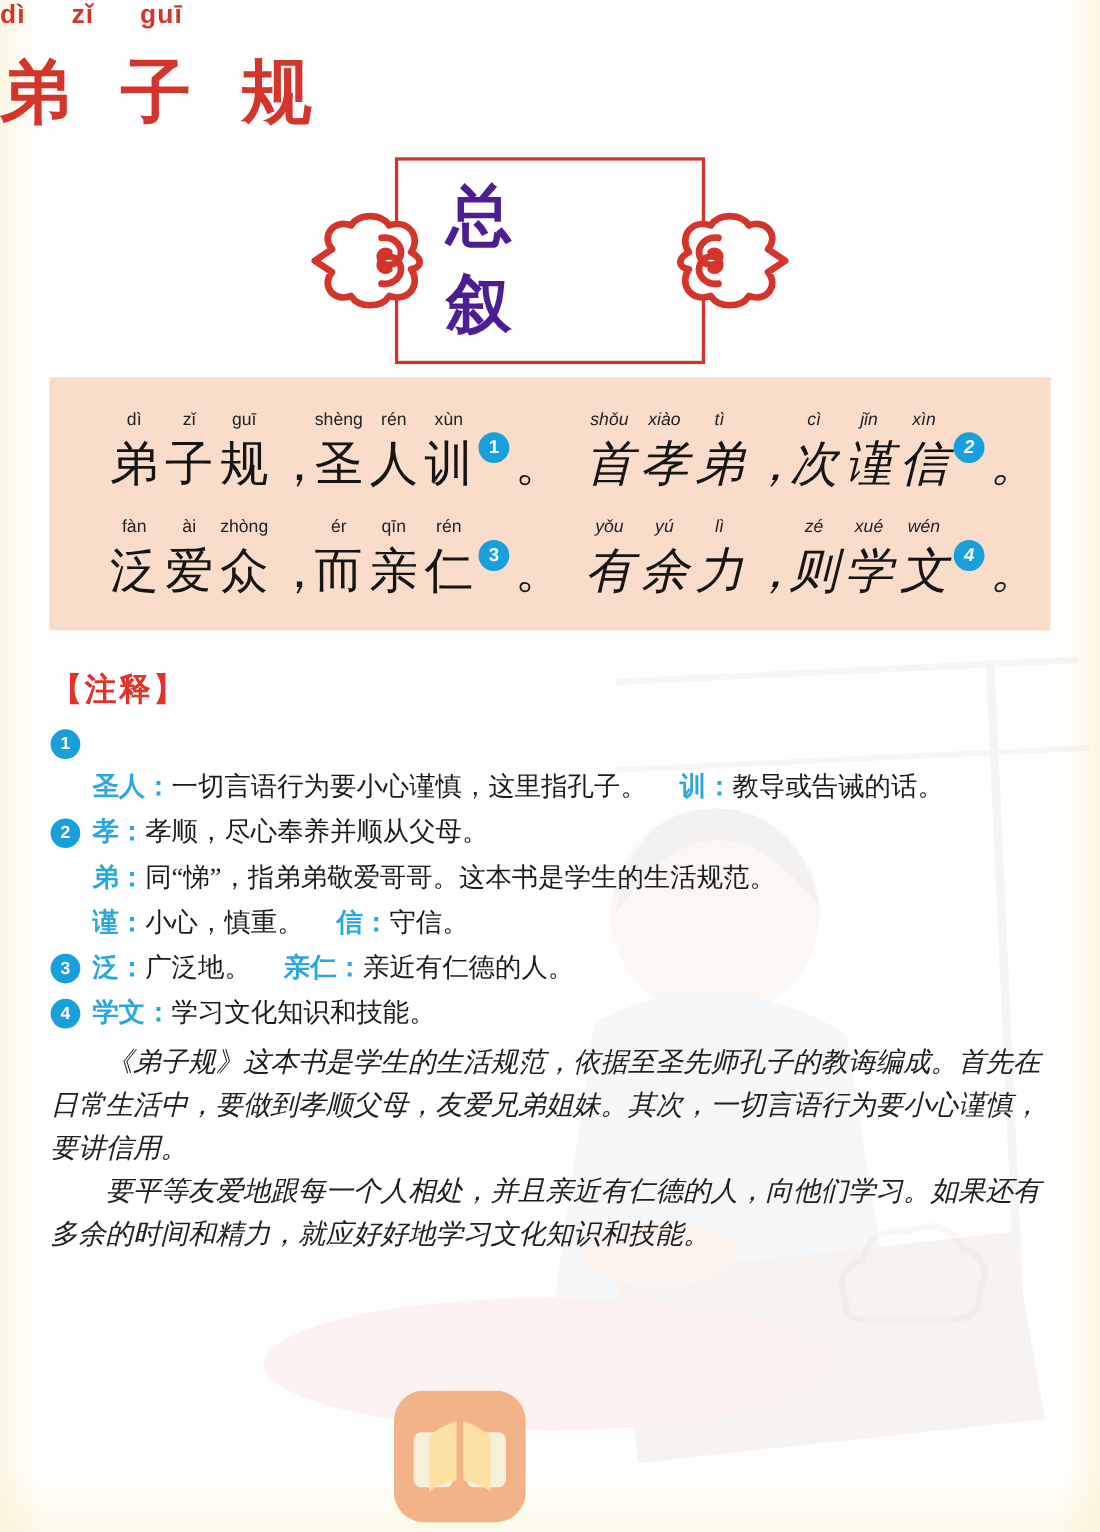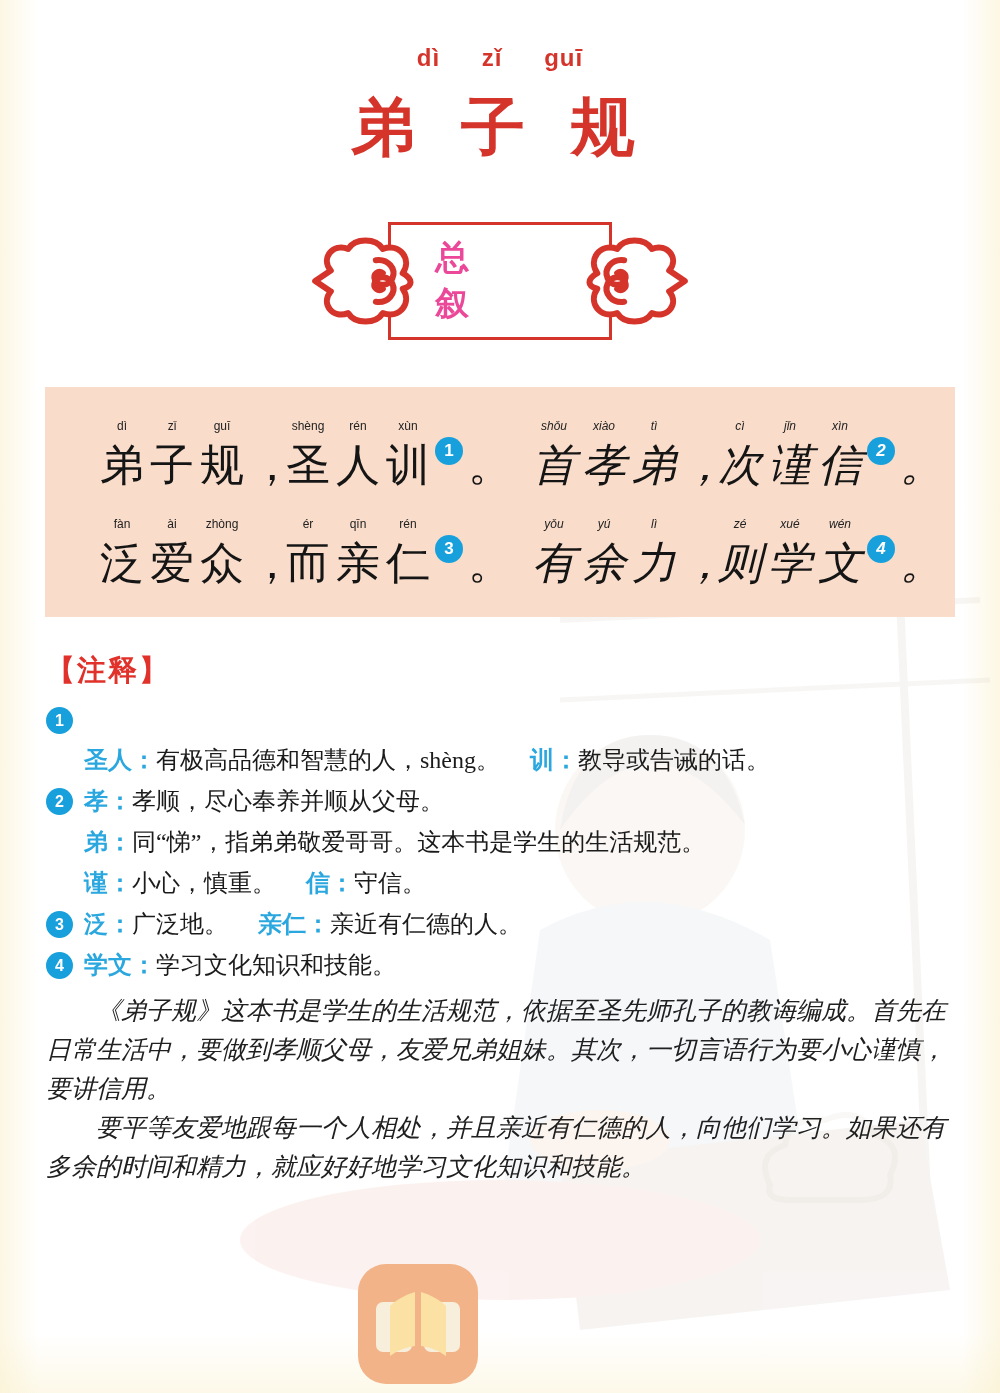--- a/index.html
+++ b/index.html
@@ -10,39 +10,39 @@
                       rgba(255,255,255,0) 962px, rgba(250,240,205,.55) 1000px),
       linear-gradient(0deg, rgba(250,240,205,.45) 0px, rgba(255,255,255,0) 60px),
       #ffffff;
     font-family:"Liberation Sans","DejaVu Sans",sans-serif;
     color:#1c1c1c;
   }
   .hz{font-family:"Liberation Serif","DejaVu Serif",serif;}
   
   .watermark{position:absolute;left:0;top:0;width:1000px;height:1393px;pointer-events:none;z-index:0;}
   
-  .header{position:relative;z-index:2;text-align:center;padding-top:44px;}
+  .header{position:relative;z-index:2;}
   .title-pinyin{color:#d5342b;font-size:24px;font-weight:bold;word-spacing:34px;letter-spacing:1px;}
   .title-hanzi{color:#d5342b;font-size:64px;font-weight:bold;letter-spacing:14px;margin-top:12px;
     font-family:"Liberation Sans","DejaVu Sans",sans-serif;}
   
   .banner{position:relative;z-index:2;display:flex;justify-content:center;align-items:center;margin-top:58px;height:104px;}
   .banner-box{border:3px solid #d5342b;background:#fff;padding:10px 44px;margin:0 -26px;position:relative;z-index:1;}
-  .banner-label{font-size:34px;font-weight:bold;color:#ec4899;letter-spacing:26px;margin-right:-26px;
+  .banner-label{font-size:60px;font-weight:bold;color:#4c1d95;letter-spacing:26px;margin-right:-26px;
     font-family:"Liberation Sans","DejaVu Sans",sans-serif;}
   .cloud{width:104px;height:104px;position:relative;z-index:2;}
   .cloud.right{transform:scaleX(-1);}
   
   .verse-box{position:relative;z-index:2;margin:54px 45px 0 45px;background:#f9dcca;padding:20px 12px 26px 52px;}
   .verse-row{display:flex;align-items:flex-end;margin-top:6px;}
   .verse-row + .verse-row{margin-top:18px;align-items:flex-end;}
   .clause{display:flex;align-items:flex-end;}
   .clause + .clause{margin-left:28px;font-style:italic;}
   .token{display:inline-flex;flex-direction:column;align-items:center;margin:0 3px;}
-  .token .py{height:26px;font-size:12px;color:#222;line-height:26px;white-space:nowrap;}
+  .token .py{height:26px;font-size:16px;color:#222;line-height:26px;white-space:nowrap;}
   .token .ch{font-size:44px;line-height:54px;color:#151515;}
   .token.punct .ch{width:30px;text-align:left;}
   .vbadge{width:28px;height:28px;border-radius:50%;background:#18a0dc;color:#fff;font-size:17px;font-weight:bold;
     display:flex;align-items:center;justify-content:center;align-self:flex-start;margin:24px 2px 0 2px;}
   
   .section-head{position:relative;z-index:2;color:#e0322b;font-size:29px;font-weight:bold;margin:34px 16px 14px 46px;letter-spacing:2px;}
   .notes{position:relative;z-index:2;margin:0 40px 0 46px;}
   .note-line{display:flex;align-items:flex-start;margin-bottom:11px;font-size:24px;line-height:30px;}
   .note-line.cont{padding-left:38px;}
   .nbadge{flex:0 0 auto;width:27px;height:27px;border-radius:50%;background:#18a0dc;color:#fff;font-size:16px;
@@ -247,21 +247,21 @@
         </div>
       </div>
   </div>
 
   <div class="section-head">【注释】</div>
   <div class="notes">
       <div class="note-line">
         <span class="nbadge">1</span>
       </div>
       <div class="note-line cont">
-        <span class="note-body hz"><span class="seg"><span class="kw">圣人：</span><span class="txt hz">有极高品德和智慧的人，shèng。</span></span><span class="seg"><span class="kw">训：</span><span class="txt hz">教导或告诫的话。</span></span></span>
+        <span class="note-body hz"><span class="seg"><span class="kw">圣人：</span><span class="txt hz">一切言语行为要小心谨慎，这里指孔子。</span></span><span class="seg"><span class="kw">训：</span><span class="txt hz">教导或告诫的话。</span></span></span>
       </div>
       <div class="note-line">
         <span class="nbadge">2</span>
         <span class="note-body hz"><span class="seg"><span class="kw">孝：</span><span class="txt hz">孝顺，尽心奉养并顺从父母。</span></span></span>
       </div>
       <div class="note-line cont">
         <span class="note-body hz"><span class="seg"><span class="kw">弟：</span><span class="txt hz">同“悌”，指弟弟敬爱哥哥。这本书是学生的生活规范。</span></span></span>
       </div>
       <div class="note-line cont">
         <span class="note-body hz"><span class="seg"><span class="kw">谨：</span><span class="txt hz">小心，慎重。</span></span><span class="seg"><span class="kw">信：</span><span class="txt hz">守信。</span></span></span>

